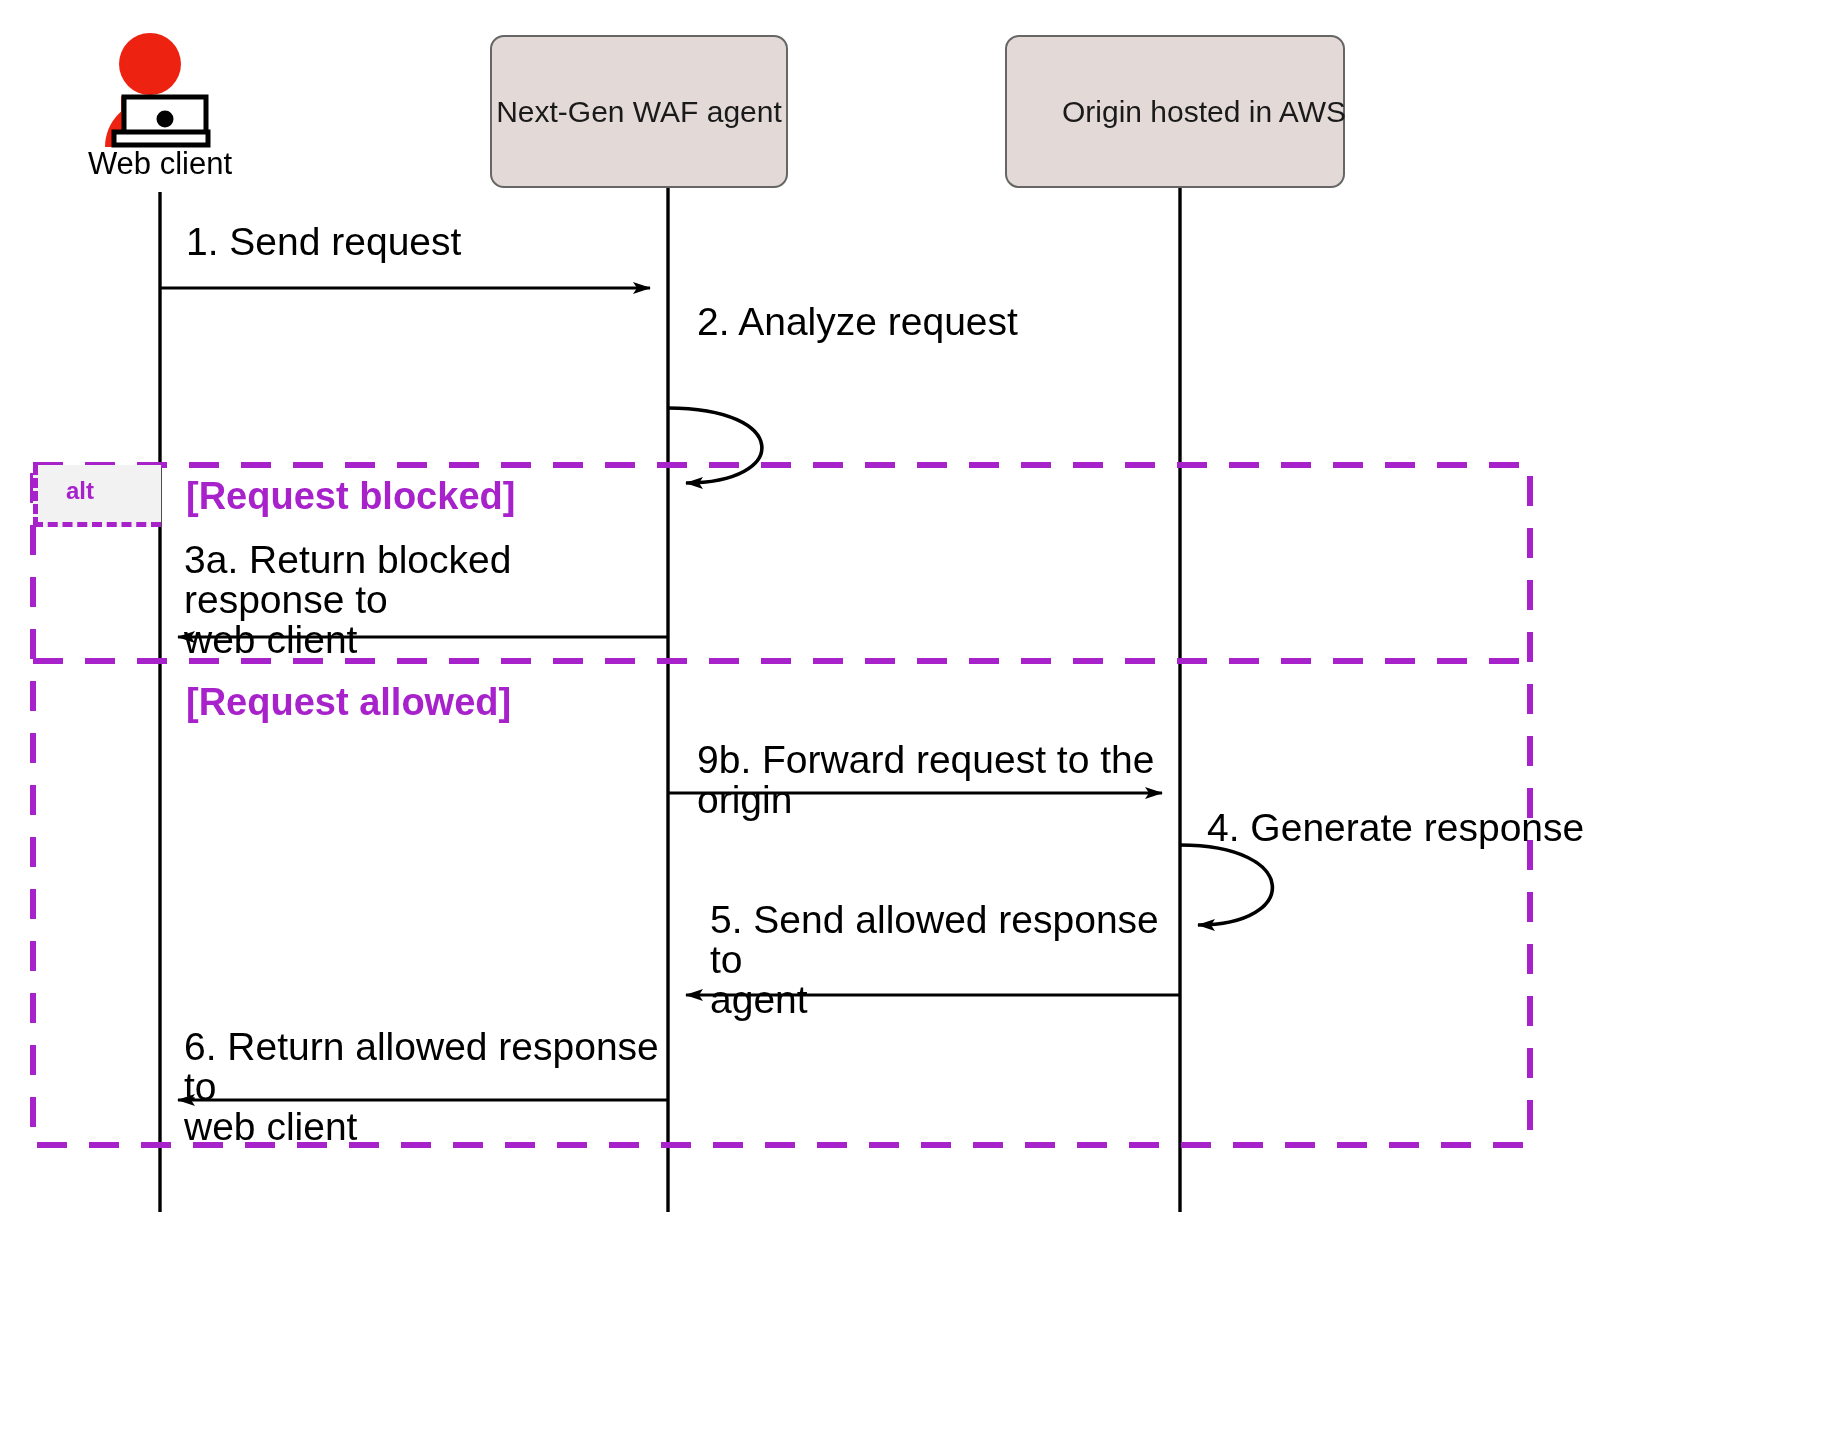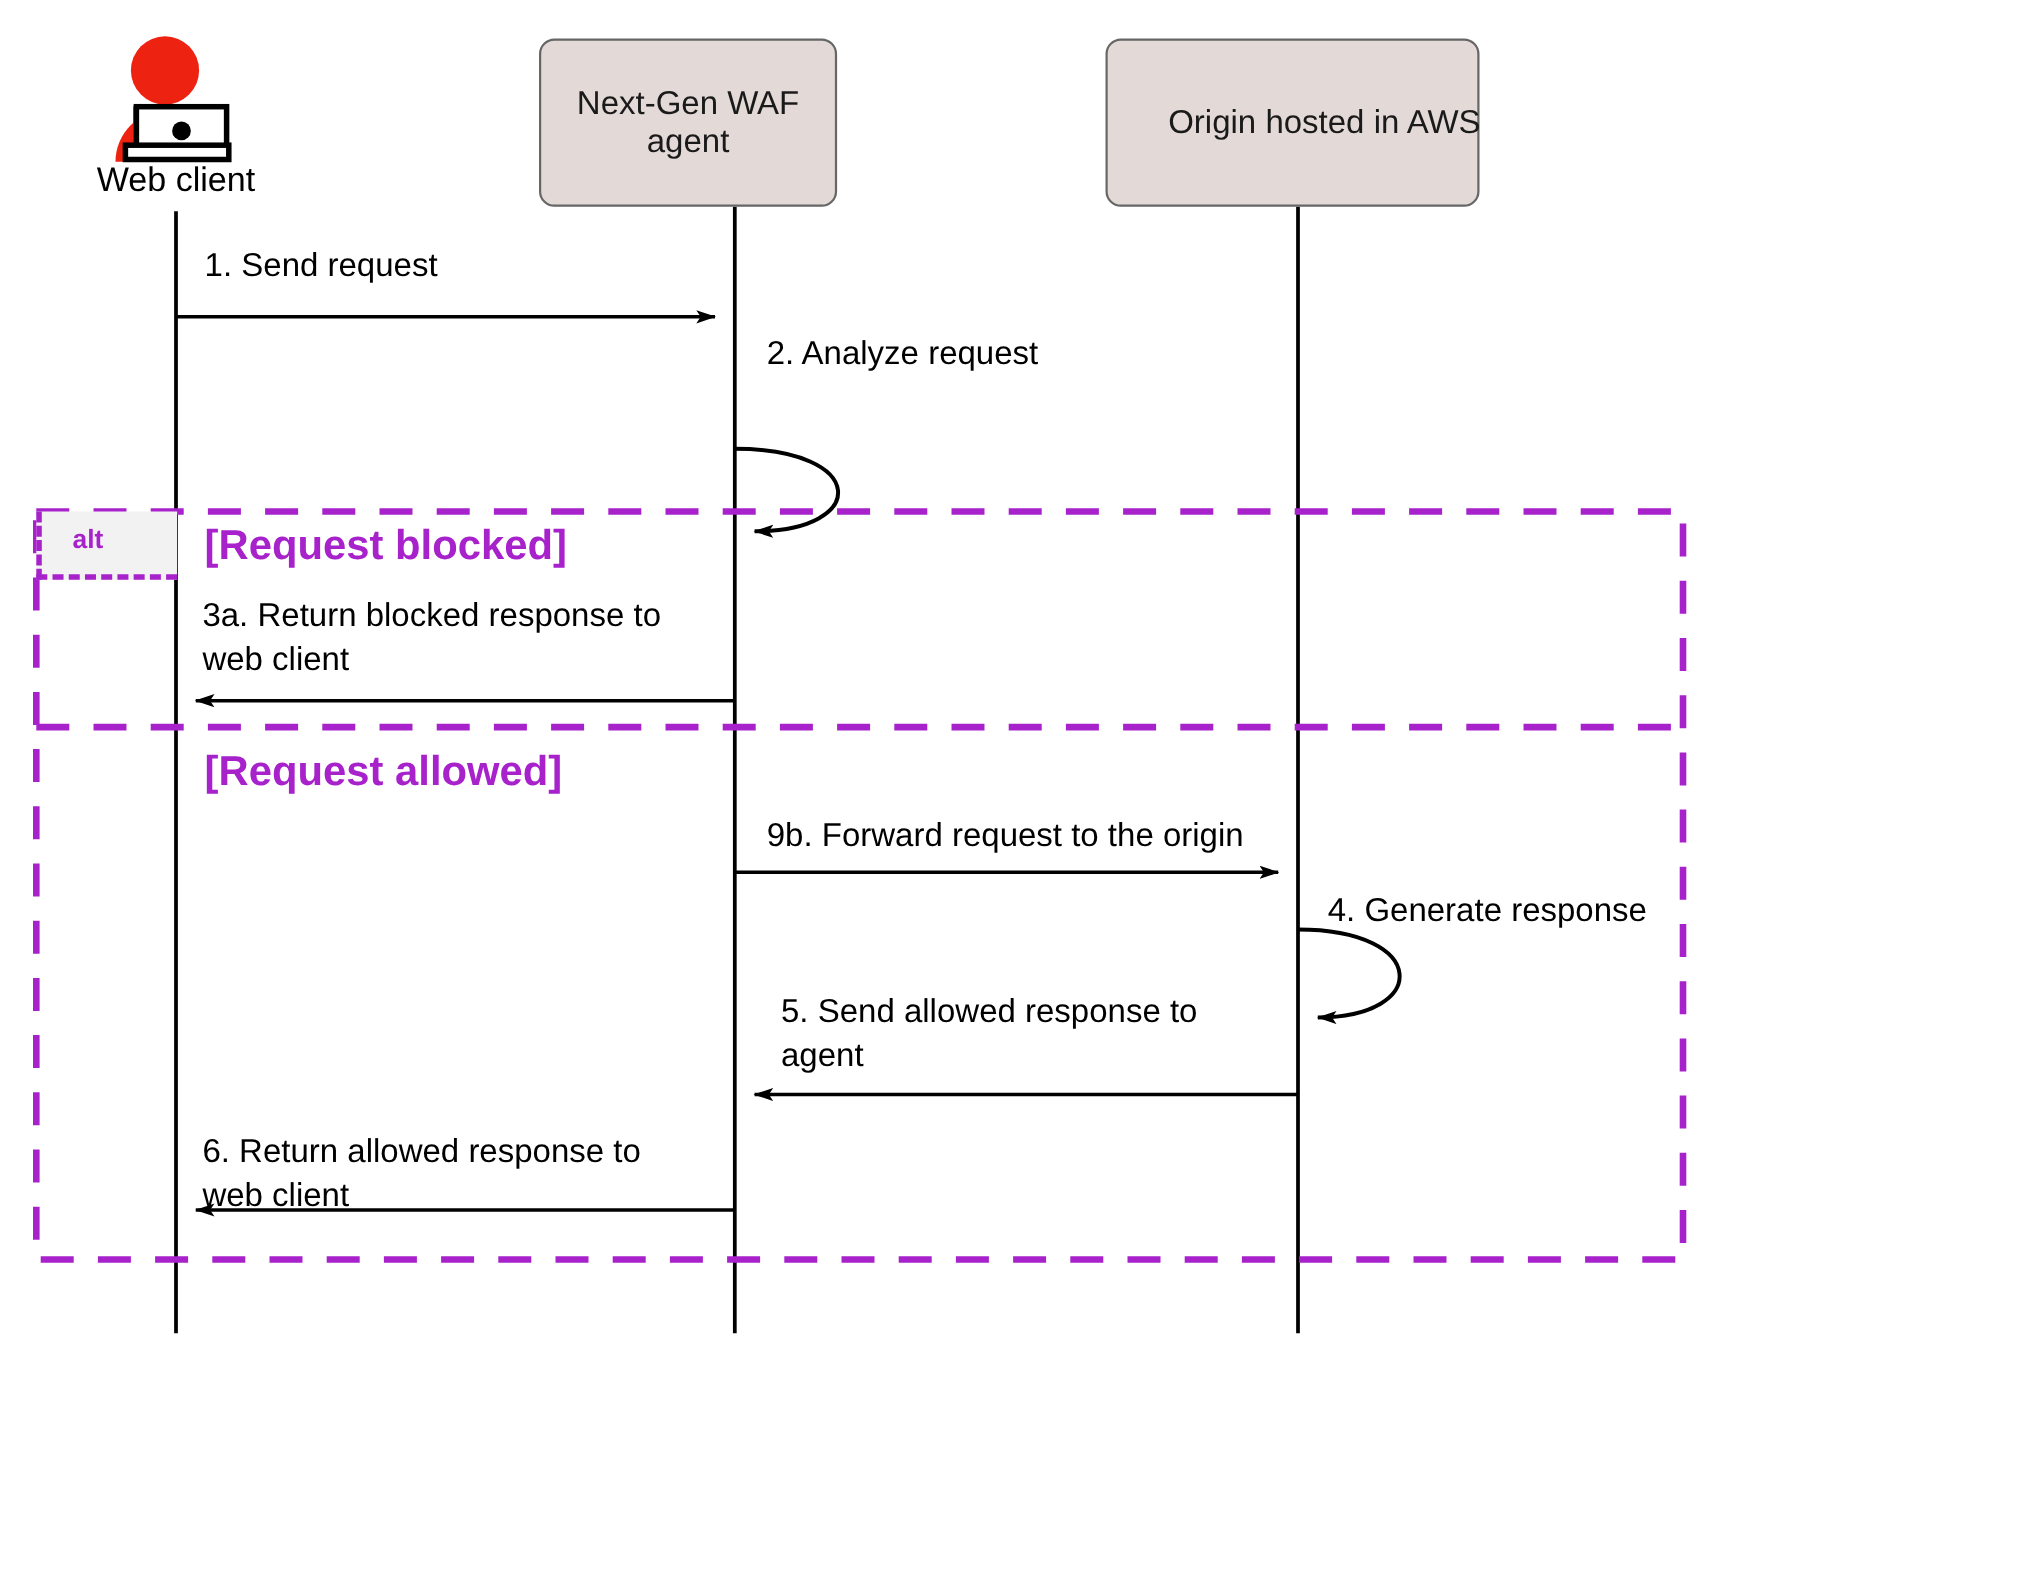--- a/index.html
+++ b/index.html
@@ -1,20 +1,20 @@
 <!DOCTYPE html>
 <html><head>
 <meta charset="utf-8">
 <style>
   html,body{margin:0;padding:0;background:#ffffff;}
   body{font-family:"Liberation Sans",sans-serif;}
   #stage{position:relative;width:1839px;height:1446px;background:#fff;overflow:hidden;}
   svg.layer{position:absolute;left:0;top:0;width:1839px;height:1446px;}
 
-  .lbl{position:absolute;color:#000;font-size:30px;line-height:40px;white-space:pre-line;}
+  .lbl{position:absolute;color:#000;font-size:39px;line-height:40px;white-space:pre-line;}
   .actor-name{position:absolute;font-size:31px;color:#000;text-align:center;width:260px;}
   .pbox-label{position:absolute;font-size:30px;color:#1a1a1a;text-align:center;width:100%;
               top:50%;transform:translateY(-50%);}
   .pbox{position:absolute;border:2.5px solid #666666;border-radius:14px;background:#E3DAD7;box-sizing:border-box;}
   .frag-label{position:absolute;font-size:38px;font-weight:bold;color:#A822CC;}
   .alt-tag{position:absolute;background:#F2F2F2;border:5px dashed #A822CC;border-top:none;border-right:none;
            box-sizing:border-box;}
   .alt-tag-text{position:absolute;font-size:24px;font-weight:bold;color:#A822CC;}
 </style>
 </head>
@@ -62,21 +62,21 @@
 
     <line x1="1180" y1="995" x2="686" y2="995" stroke="#000" stroke-width="3.2" marker-end="url(#ahL)"></line>
 
     <line x1="668" y1="1100" x2="178" y2="1100" stroke="#000" stroke-width="3.2" marker-end="url(#ahL)"></line>
   </svg>
 
   <div class="actor-name" style="left:30px; top:146px;">
     <span>Web client</span>
   </div>
 
-  <div class="pbox" style="left:490px; top:35px; width:271px; height:153px;">
+  <div class="pbox" style="left:490px; top:35px; width:298px; height:153px;">
     <div class="pbox-label">Next-Gen WAF agent</div>
   </div>
 
   <div class="pbox" style="left:1005px; top:35px; width:340px; height:153px;padding-left:29px;">
     <div class="pbox-label">Origin hosted in AWS</div>
   </div>
 
   <div class="alt-tag" style="left:33px; top:465px; width:128px; height:62px;"></div>
   <div class="alt-tag-text" style="left:66px; top:477px;">alt</div>
 

